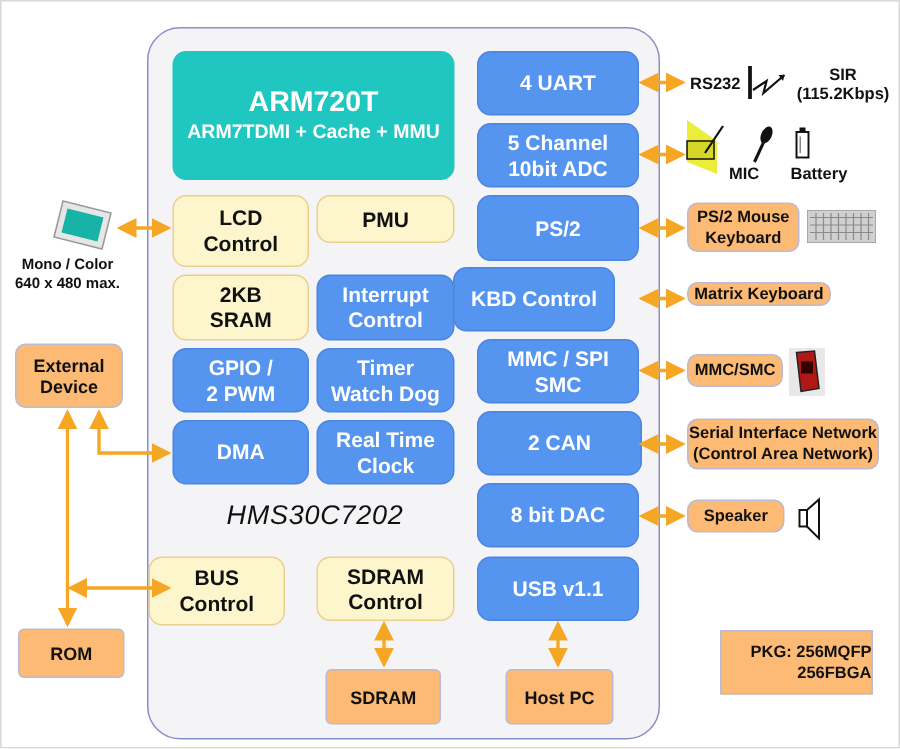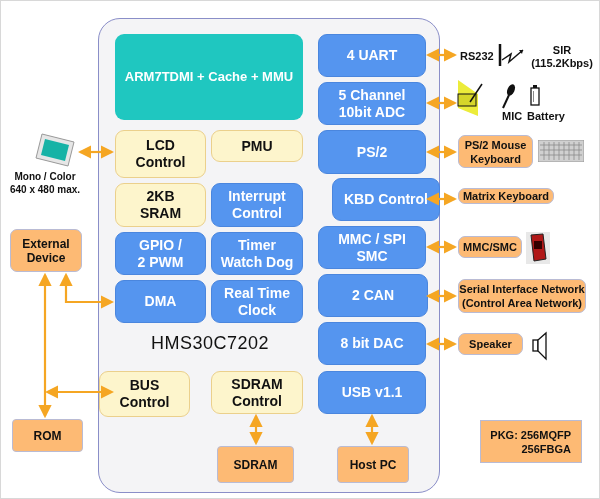--- a/index.html
+++ b/index.html
@@ -17,32 +17,33 @@
   .arm .t1 { font-size:19px; line-height:22px; }
   .arm .t2 { font-size:13px; line-height:16px; }
   .yel { background:#fdf5cc; border:1px solid #ebd08c; color:#111; }
   .blu { background:#5595ef; border:1px solid #4a86de; color:#fff; }
   .ext { position:absolute; box-sizing:border-box; border:1px solid #b9bbd4;
          border-radius:7px; background:#fdba74; color:#111;
          display:flex; align-items:center; justify-content:center; text-align:center;
          font-size:11px; line-height:14px; white-space:pre-line; }
   .lbl { position:absolute; color:#111; font-size:11px; line-height:13px; white-space:pre-line; }
   .chipname { position:absolute; left:115px; top:333px; width:190px; text-align:center;
-              font-weight:normal; font-size:18px; color:#111; letter-spacing:0.5px; }
+              font-style:italic; font-weight:normal; font-size:18px; color:#111; letter-spacing:0.5px; }
   svg.wires { position:absolute; left:0; top:0; }
   .icon { position:absolute; }
 </style>
 </head>
 <body>
 
 <div class="frame"></div>
 
 <div class="chipbox"></div>
 
 <div class="blk arm" style="left:115px;top:34px;width:188px;height:86px;flex-direction:column;">
+  <span class="t1">ARM720T</span>
   <span class="t2">ARM7TDMI + Cache + MMU</span>
 </div>
 
 <div class="blk yel" style="left:115px;top:130px;width:91px;height:48px;">LCD
 Control</div>
 <div class="blk yel" style="left:211px;top:130px;width:92px;height:32px;">PMU</div>
 <div class="blk yel" style="left:115px;top:183px;width:91px;height:44px;">2KB
 SRAM</div>
 <div class="blk blu" style="left:211px;top:183px;width:92px;height:44px;">Interrupt
 Control</div>
@@ -58,46 +59,46 @@
 
 <div class="blk yel" style="left:99px;top:371px;width:91px;height:46px;">BUS
 Control</div>
 <div class="blk yel" style="left:211px;top:371px;width:92px;height:43px;">SDRAM
 Control</div>
 
 <div class="blk blu" style="left:318px;top:34px;width:108px;height:43px;">4 UART</div>
 <div class="blk blu" style="left:318px;top:82px;width:108px;height:43px;">5 Channel
 10bit ADC</div>
 <div class="blk blu" style="left:318px;top:130px;width:108px;height:44px;">PS/2</div>
-<div class="blk blu" style="left:332px;top:178px;width:108px;height:43px;">KBD Control</div>
+<div class="blk blu" style="left:302px;top:178px;width:108px;height:43px;">KBD Control</div>
 <div class="blk blu" style="left:318px;top:226px;width:108px;height:43px;">MMC / SPI
 SMC</div>
 <div class="blk blu" style="left:318px;top:274px;width:110px;height:43px;">2 CAN</div>
 <div class="blk blu" style="left:318px;top:322px;width:108px;height:43px;">8 bit DAC</div>
 <div class="blk blu" style="left:318px;top:371px;width:108px;height:43px;">USB v1.1</div>
 
 <div class="ext" style="left:458px;top:135px;width:75px;height:33px;">PS/2 Mouse
 Keyboard</div>
 <div class="ext" style="left:458px;top:188px;width:96px;height:16px;">Matrix Keyboard</div>
 <div class="ext" style="left:458px;top:236px;width:64px;height:22px;">MMC/SMC</div>
 <div class="ext" style="left:458px;top:279px;width:128px;height:34px;">Serial Interface Network
 (Control Area Network)</div>
 <div class="ext" style="left:458px;top:333px;width:65px;height:22px;">Speaker</div>
 <div class="ext" style="left:10px;top:229px;width:72px;height:43px;font-size:12px;text-align:center;">External
 Device</div>
 <div class="ext" style="left:12px;top:419px;width:71px;height:33px;border-radius:4px;font-size:12px;">ROM</div>
 <div class="ext" style="left:217px;top:446px;width:77px;height:37px;border-radius:4px;font-size:12px;">SDRAM</div>
 <div class="ext" style="left:337px;top:446px;width:72px;height:37px;border-radius:4px;font-size:12px;">Host PC</div>
-<div class="ext" style="left:480px;top:420px;width:102px;height:43px;border-radius:0;text-align:right;justify-content:flex-end;padding-right:10px;">PKG: 256MQFP
+<div class="ext" style="left:480px;top:420px;width:102px;height:43px;border-radius:0;text-align:right;justify-content:flex-end;padding-right:0;">PKG: 256MQFP
 256FBGA</div>
 
 <div class="lbl" style="left:460px;top:50px;">RS232</div>
 <div class="lbl" style="left:522px;top:44px;text-align:center;width:80px;">SIR
 (115.2Kbps)</div>
-<div class="lbl" style="left:502px;top:110px;text-align:center;">MIC</div>
+<div class="lbl" style="left:486px;top:110px;text-align:center;">MIC</div>
 <div class="lbl" style="left:527px;top:110px;">Battery</div>
 <div class="lbl" style="left:5px;top:170px;width:80px;text-align:center;font-size:10px;">Mono / Color
 640 x 480 max.</div>
 
 <svg class="icon" style="left:34px;top:132px;" width="42" height="36" viewBox="0 0 42 36">
   <polygon points="8,2 40,10 34,34 2,26" fill="#e6e6e6" stroke="#999" stroke-width="1"></polygon>
   <polygon points="11,7 35,13 31,29 7,23" fill="#17b3a6"></polygon>
 </svg>
 
 <svg class="icon" style="left:497px;top:42px;" width="30" height="26" viewBox="0 0 30 26">

